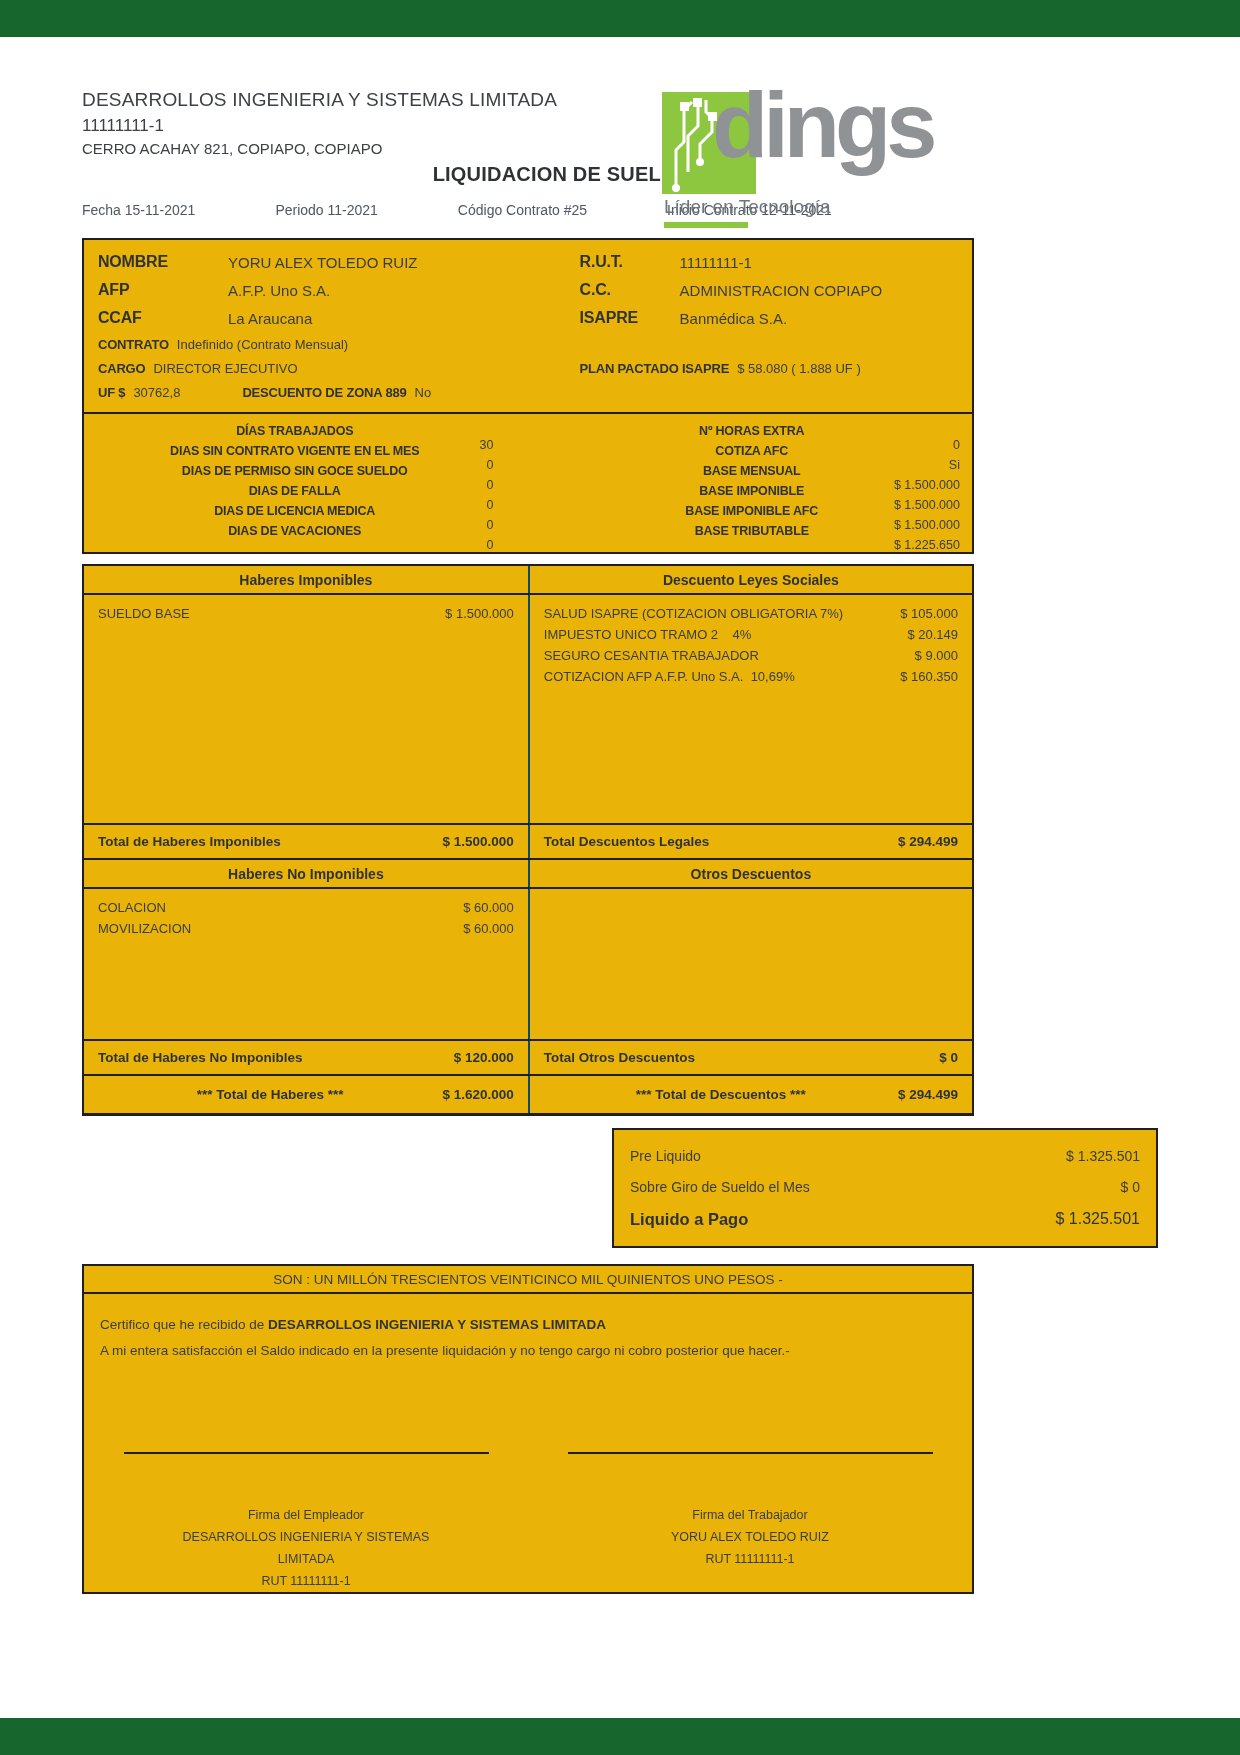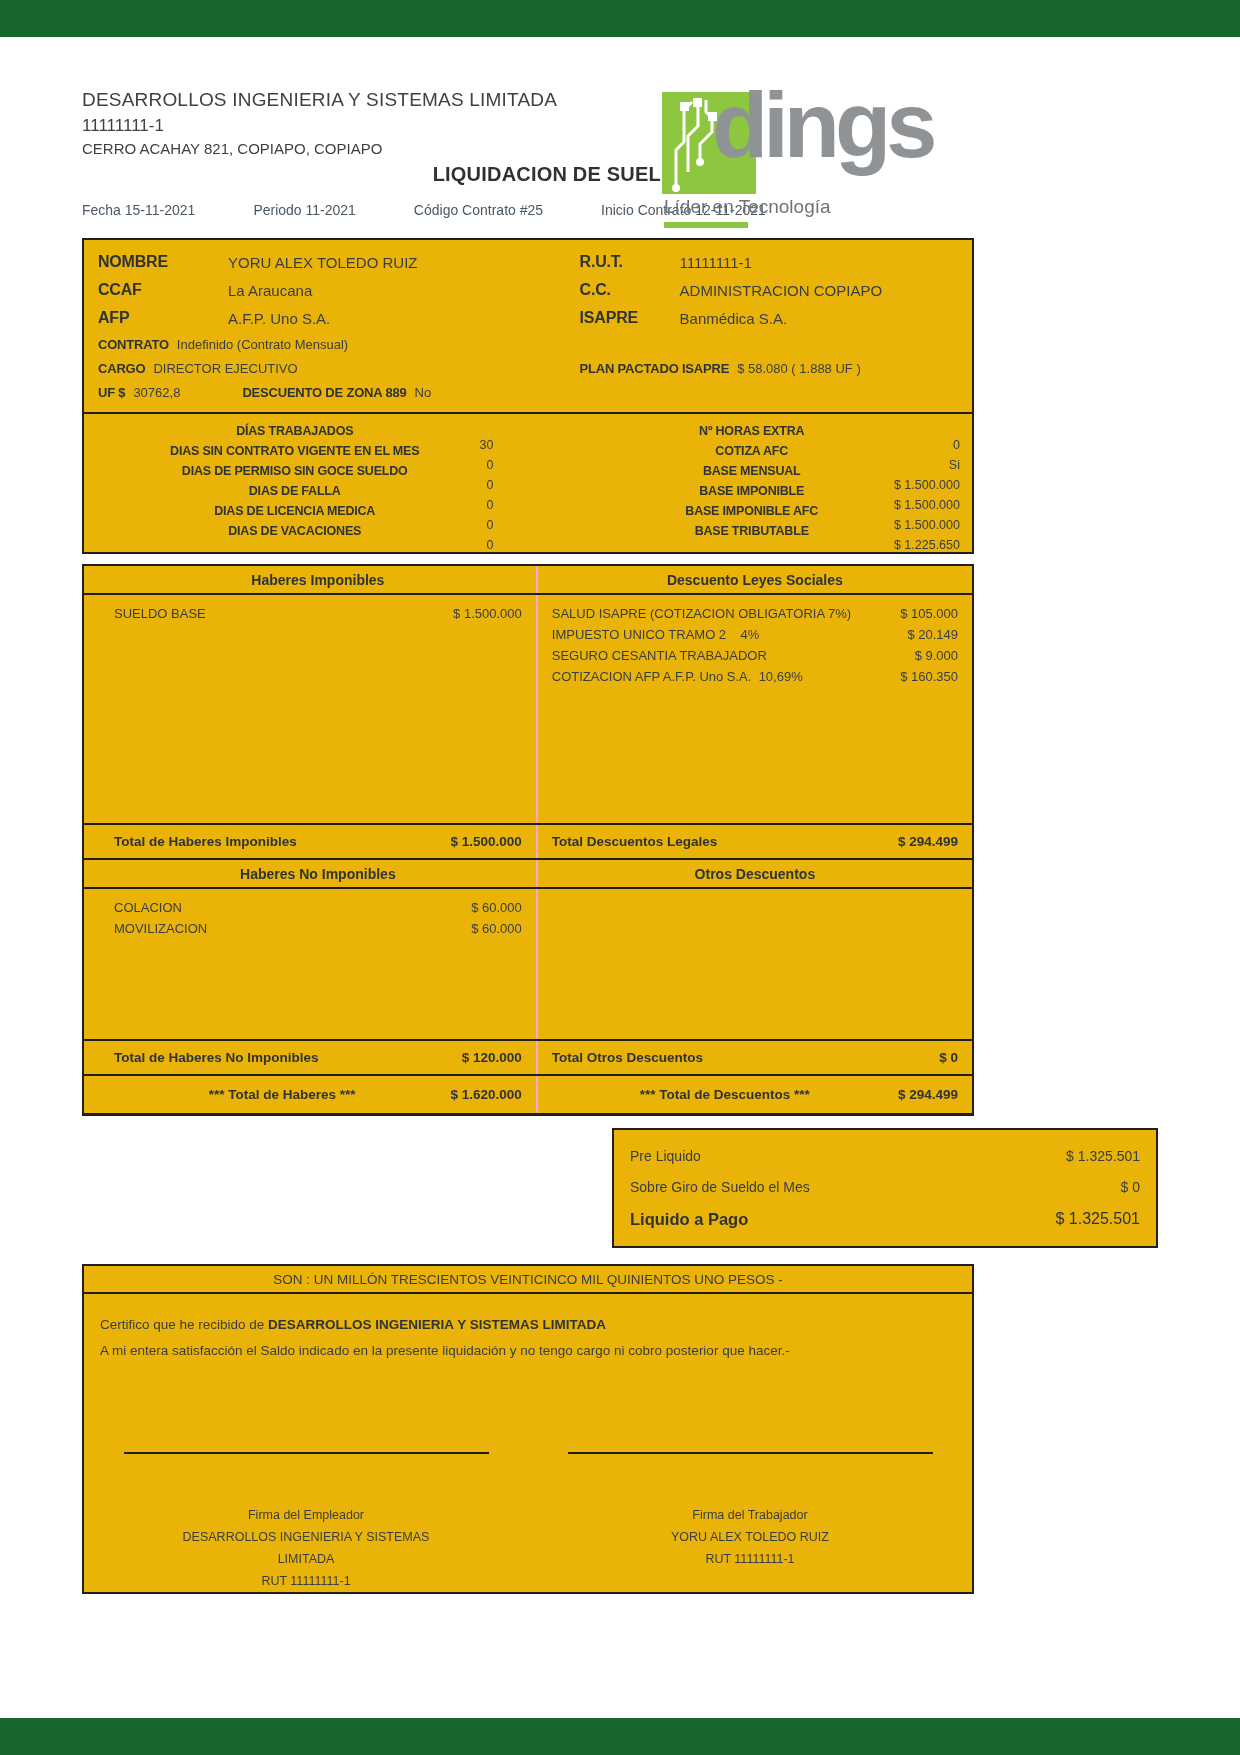--- a/index.html
+++ b/index.html
@@ -14,21 +14,21 @@
   .topbar { top:0; }
   .bottombar { bottom:0; }
   .content { position:absolute; left:82px; top:37px; width:892px; }
 
   
   .header { position:relative; padding-top:50px; }
   .co-name { font-size:19px; line-height:26px; color:#3d4145; letter-spacing:.2px; }
   .co-rut  { font-size:17px; line-height:26px; color:#3d4145; }
   .co-addr { font-size:15px; line-height:20px; color:#3d4145; }
   .doc-title { width:960px; text-align:center; font-size:20px; font-weight:bold; color:#2e3236; margin-top:4px; letter-spacing:.2px; }
-  .meta { display:flex; gap:58px; margin-top:16px; font-size:14px; color:#4c5863; }
+  .meta { display:flex; gap:80px; margin-top:16px; font-size:14px; color:#4c5863; }
 
   
   .logo { position:absolute; top:55px; right:0; width:312px; height:148px; }
   .logo-square { position:absolute; left:0; top:0; width:94px; height:102px; background:#8dc63f; }
   .logo-word { position:absolute; left:50px; top:-26px; font-size:92px; font-weight:bold; color:#909396; letter-spacing:-5px; line-height:1.3; }
   .logo-tag { position:absolute; left:2px; top:104px; font-size:19px; color:#6e747a; white-space:nowrap; }
   .logo-underline { position:absolute; left:2px; top:130px; width:84px; height:6px; background:#8dc63f; }
 
   
   .box { border:2px solid #1f1f1f; background:#eab308; }
@@ -52,21 +52,21 @@
   .b2r { width:54%; padding-left:50px; }
   .srow { display:flex; height:20px; align-items:center; font-size:12.5px;flex-direction:column; }
   .srow .sn { font-weight:bold; color:#2f3336; letter-spacing:-.2px; }
   .srow .sv { margin-left:auto; text-align:right; }
 
   
   .sec { margin-top:10px; }
   .sec + .sec { margin-top:-2px; }
   .sec-head { display:flex; border-bottom:2px solid #1f1f1f; }
   .sec-head .hc { padding:6px 0 5px 0; text-align:center; font-size:14px; font-weight:bold; color:#2f3336; }
-  .hc-l, .bc-l, .tc-l { width:50.2%; border-right:2px solid #f9a8d4;margin-left:16px; }
+  .hc-l, .bc-l, .tc-l { width:50.2%; border-right:2px solid #0c4a6e; }
   .hc-r, .bc-r, .tc-r { width:49.8%; }
   .sec-body { display:flex; }
   .bc { padding:8px 14px; }
   .irow { display:flex; font-size:13px; line-height:21px; }
   .irow .iv { margin-left:auto; text-align:right; }
   .sec-total { display:flex; border-top:2px solid #1f1f1f; }
   .tc { display:flex; align-items:center; padding:9px 14px; font-size:13.5px; font-weight:bold; color:#2f3336; }
   .tc .tv { margin-left:auto; }
   .body-tall { height:228px; }
   .body-mid  { height:150px; }
@@ -142,26 +142,26 @@
     </div>
   </div>
 
   <div class="box box1">
     <div class="b1left">
       <div class="row-lg">
         <span class="lbl">NOMBRE</span>
         <span class="val">YORU ALEX TOLEDO RUIZ</span>
       </div>
       <div class="row-lg">
+        <span class="lbl">AFP</span>
+        <span class="val">A.F.P. Uno S.A.</span>
+      </div>
+      <div class="row-lg">
         <span class="lbl">CCAF</span>
         <span class="val">La Araucana</span>
-      </div>
-      <div class="row-lg">
-        <span class="lbl">AFP</span>
-        <span class="val">A.F.P. Uno S.A.</span>
       </div>
       <div class="row-sm">
         <span class="lbl">CONTRATO</span>
         <span>Indefinido (Contrato Mensual)</span>
       </div>
       <div class="row-sm">
         <span class="lbl">CARGO</span>
         <span>DIRECTOR EJECUTIVO</span>
       </div>
       <div class="row-sm">

